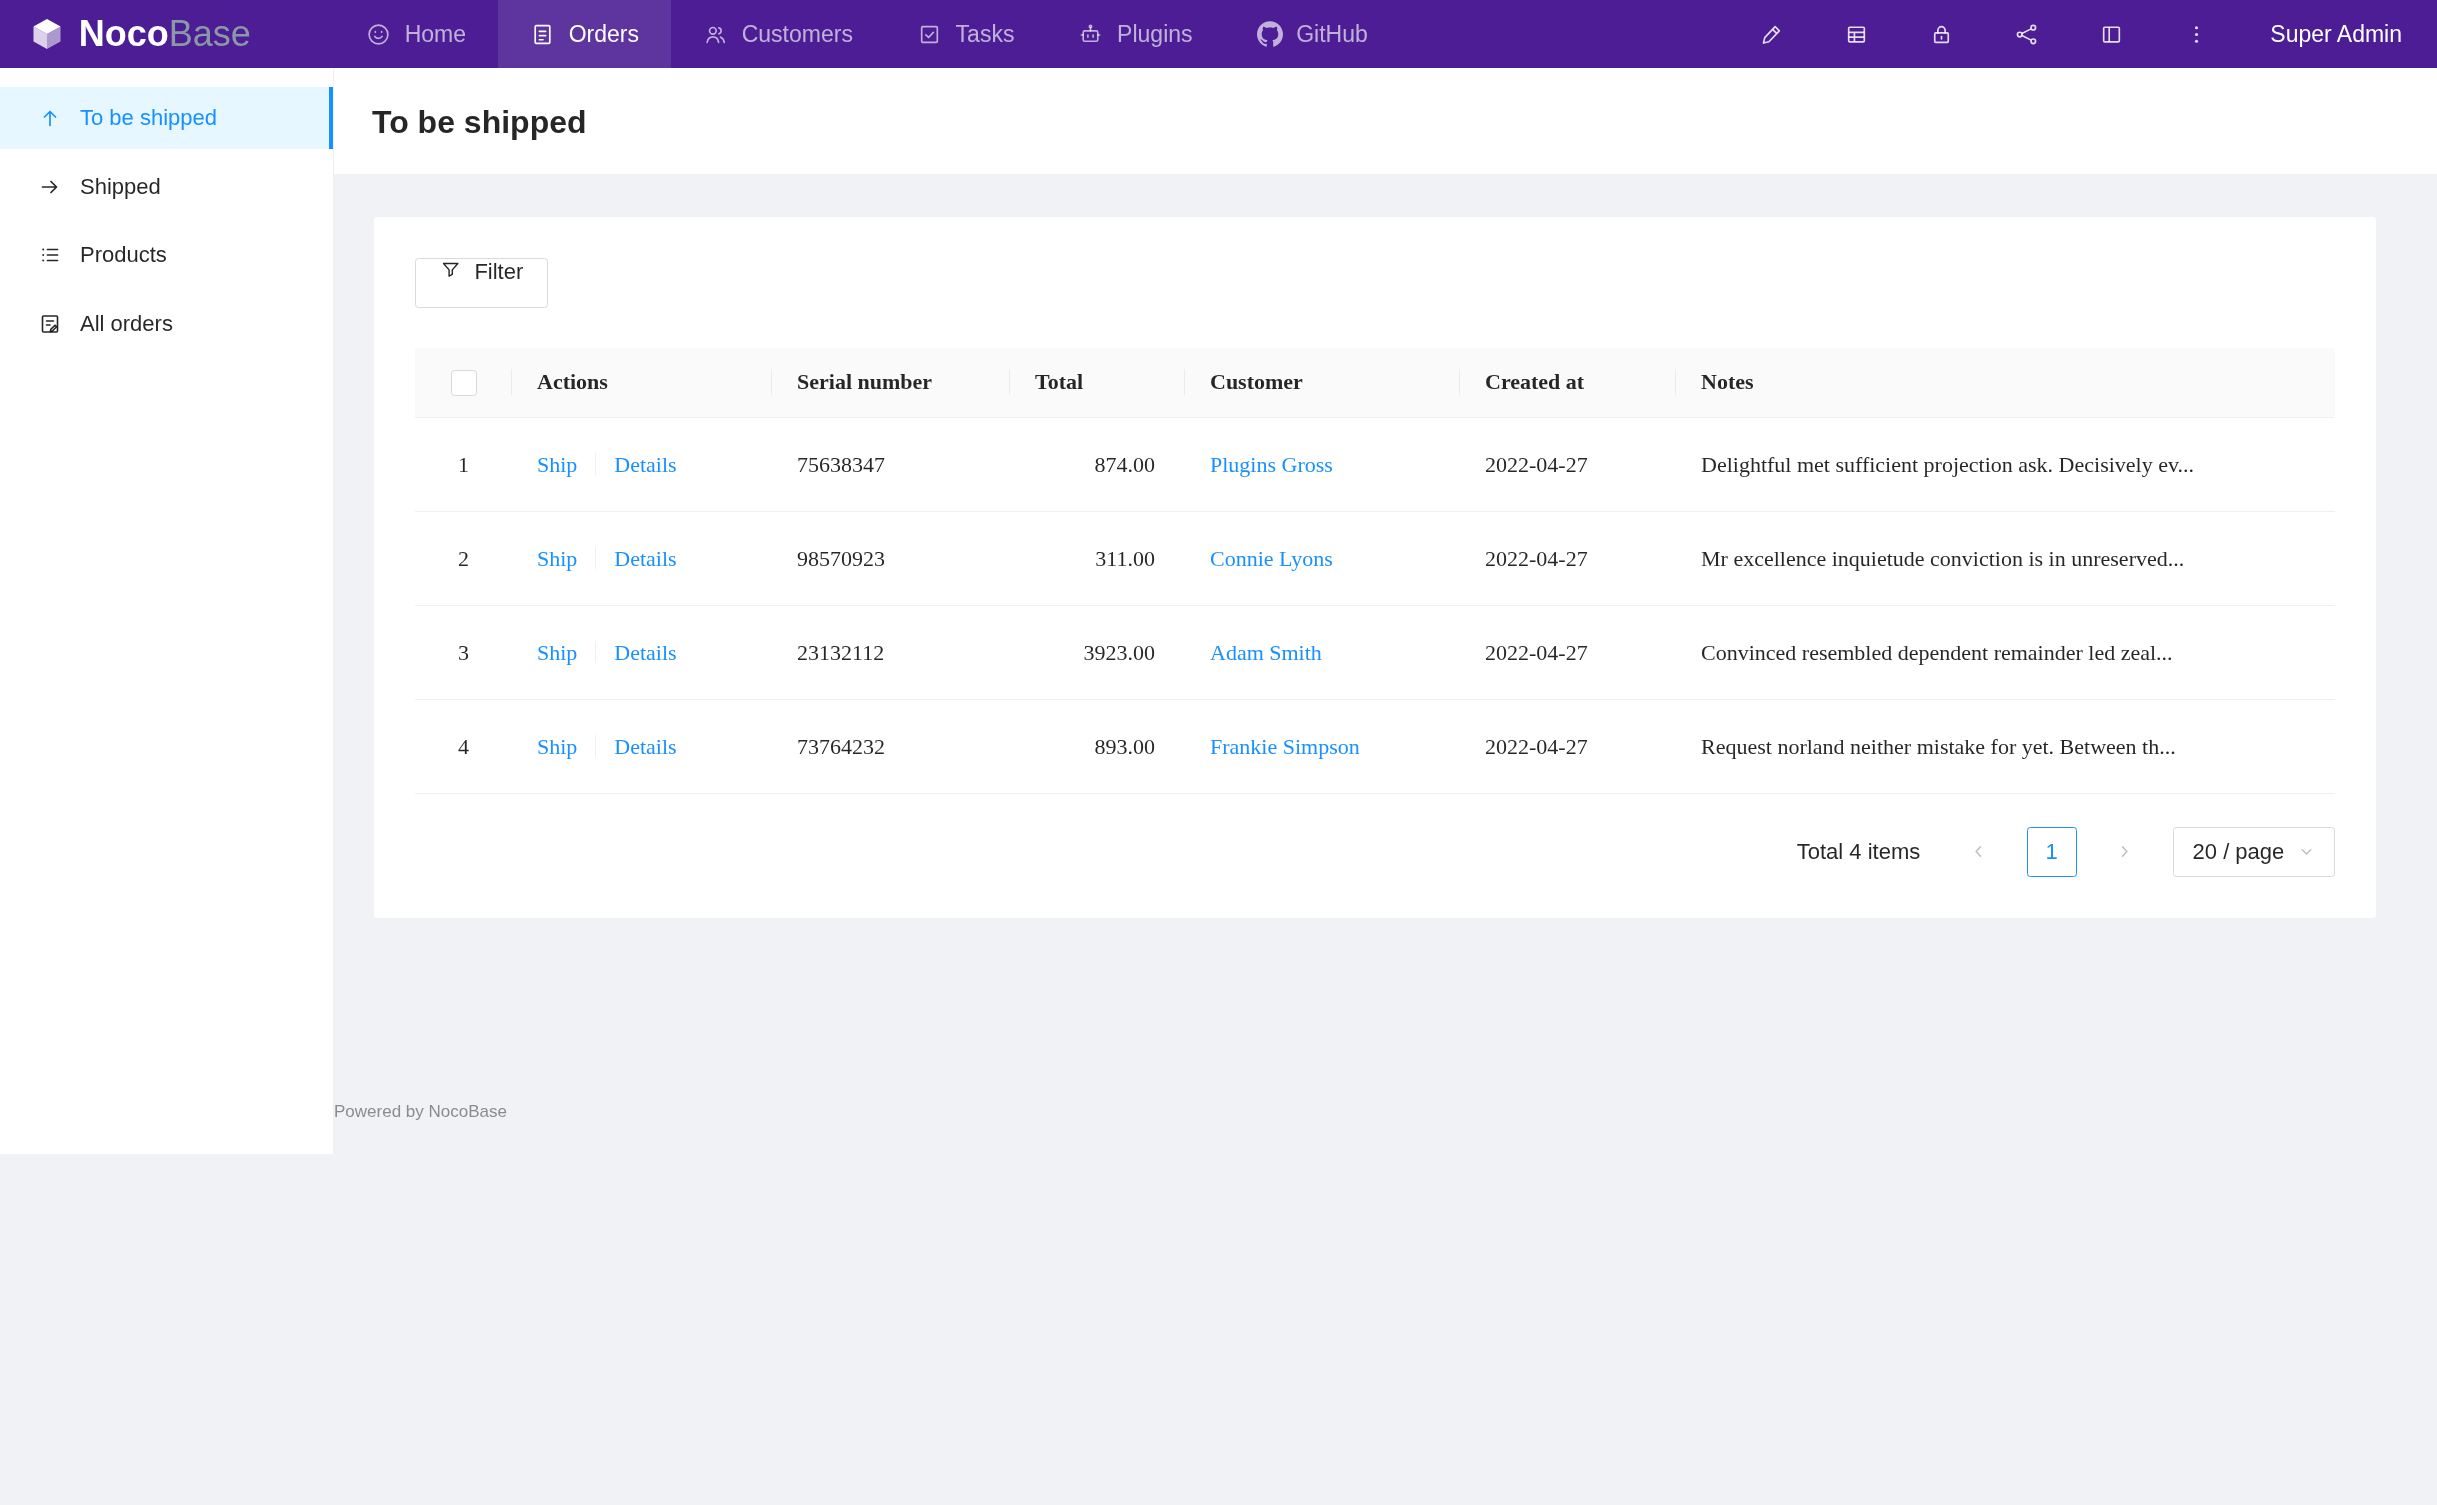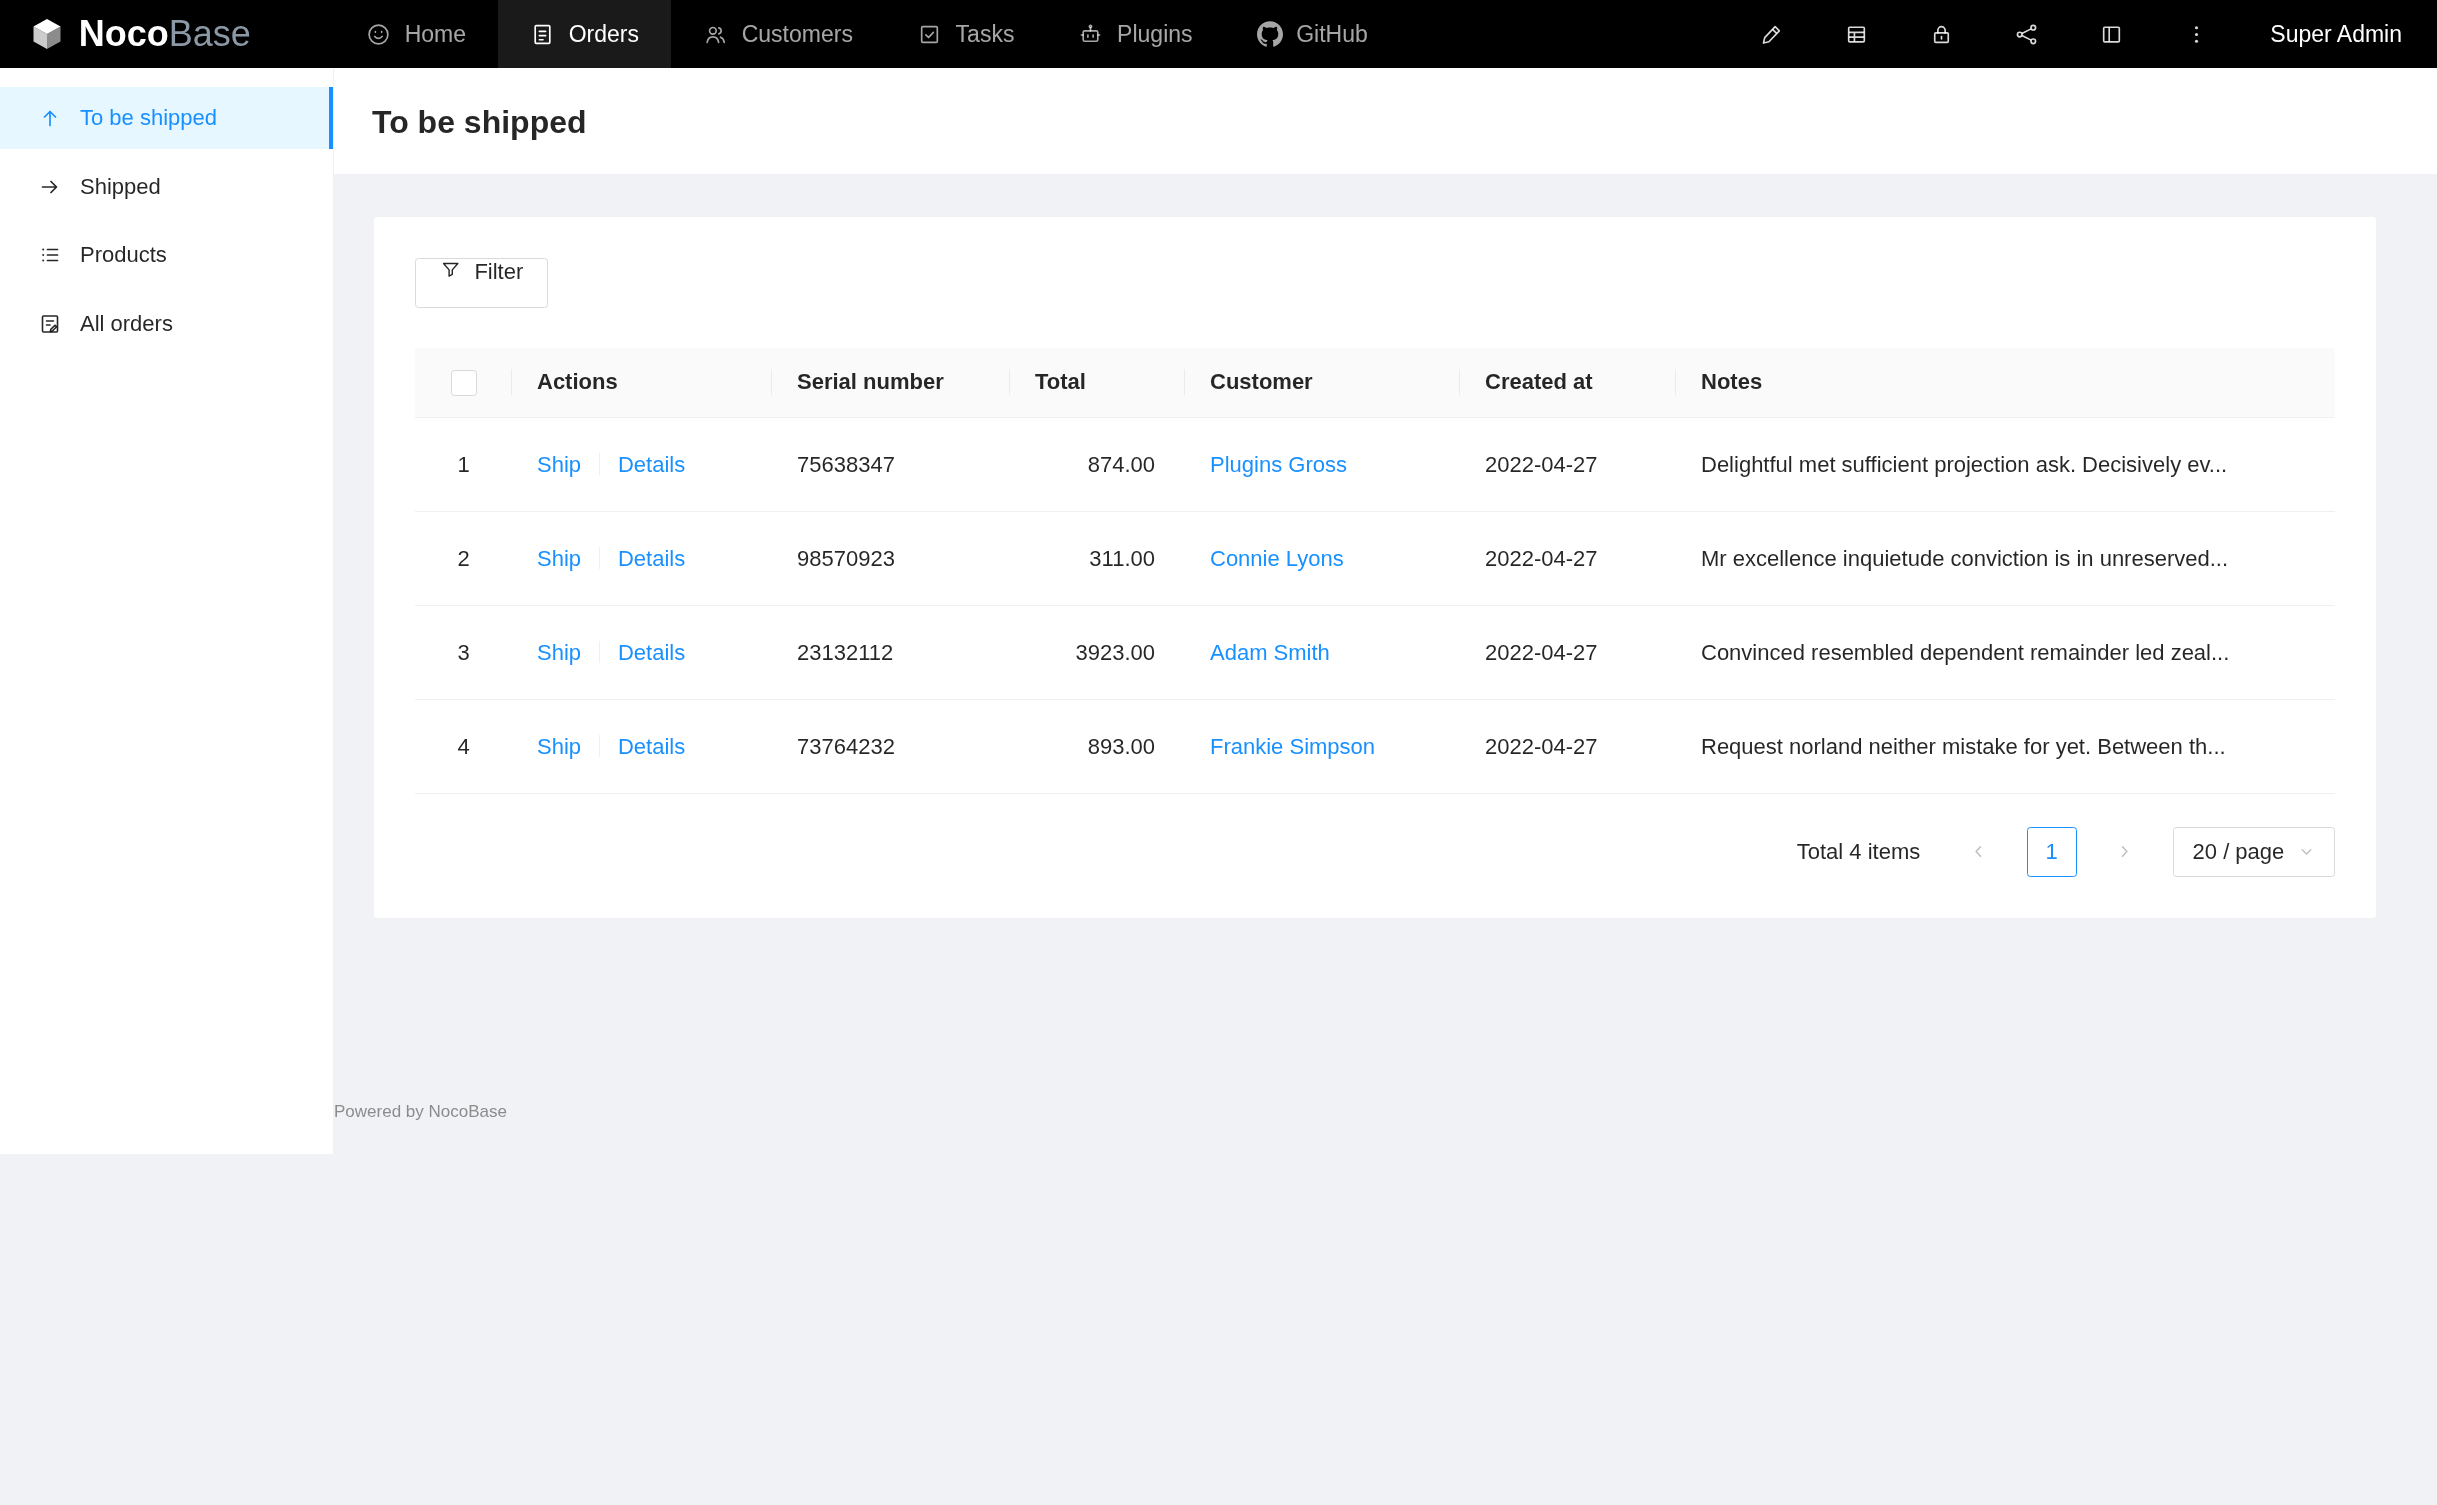--- a/index.html
+++ b/index.html
@@ -6,21 +6,21 @@
   html,body { margin:0; padding:0; }
   body {
     width:2438px; height:1505px; overflow:hidden;
     font-family:"Liberation Sans","DejaVu Sans",sans-serif;
     color:rgba(0,0,0,0.85); background:#f0f2f5;
   }
   svg { display:block; }
 
   
   .header {
-    height:68px; background:#000000; display:flex; align-items:center;
+    height:68px; background:#4c1d95; display:flex; align-items:center;
     color:rgba(255,255,255,0.65);
   }
   .logo {
     width:334px; flex:0 0 334px; display:flex; align-items:center;
     padding-left:29px; gap:13.7px;
   }
   .logo-text { font-size:36px; font-weight:700; color:#fff; white-space:nowrap; }
   .logo-text .secondary { color:#8b98a5; font-weight:400; }
   .nav { display:flex; align-items:stretch; height:68px; }
   .nav-item {
@@ -59,21 +59,21 @@
   .card { background:#fff; border-radius:3.4px; padding:41px; }
 
   .filter-btn {
     display:inline-flex; align-items:flex-start; gap:13px;
     height:50px; padding:0 24px; border:0.9px solid #d9d9d9; border-radius:3.4px;
     background:#fff; font-size:22px; color:rgba(0,0,0,0.85); cursor:pointer;
     font-family:inherit;
   }
 
   
-  .table-wrap { margin-top:40px; }
+  .table-wrap { margin-top:40px;font-family:Liberation Serif, serif; }
   table { width:100%; border-collapse:collapse; table-layout:fixed; }
   col.c-index   { width:97px; }
   col.c-actions { width:260px; }
   col.c-serial  { width:238px; }
   col.c-total   { width:175px; }
   col.c-customer{ width:275px; }
   col.c-created { width:216px; }
   thead th {
     background:#fafafa; text-align:left; font-weight:600; font-size:22px;
     height:70px; padding:0 25px; border-bottom:0.9px solid #f0f0f0;

